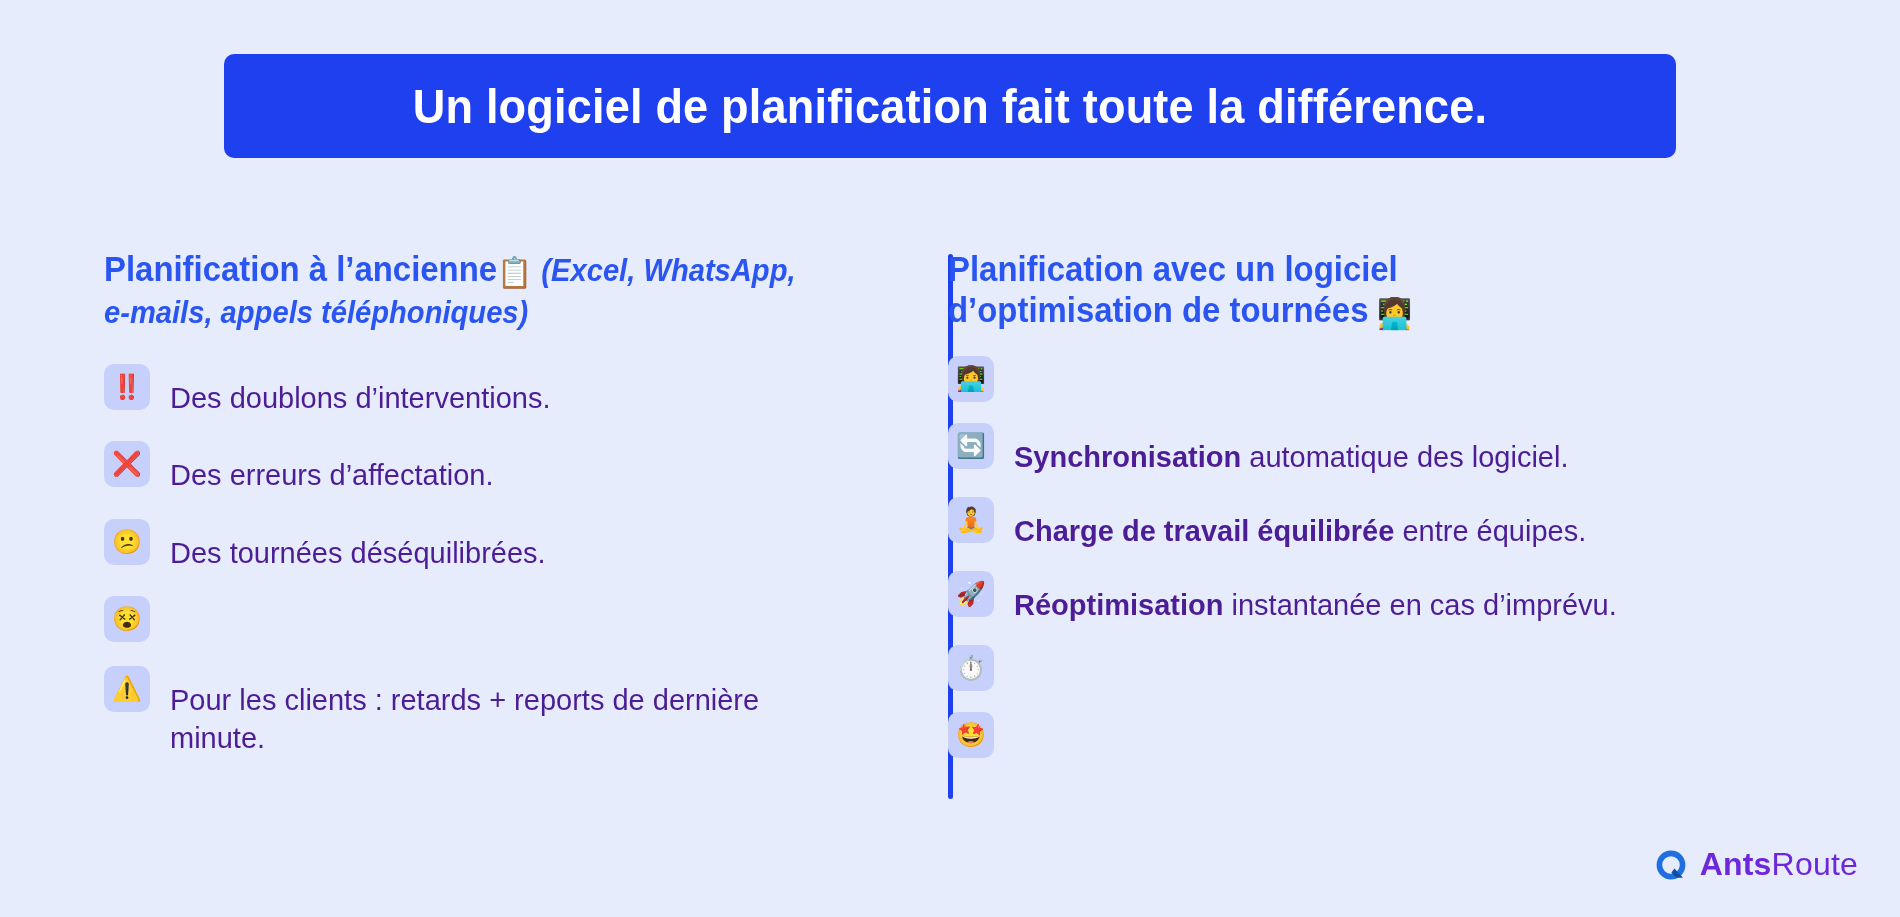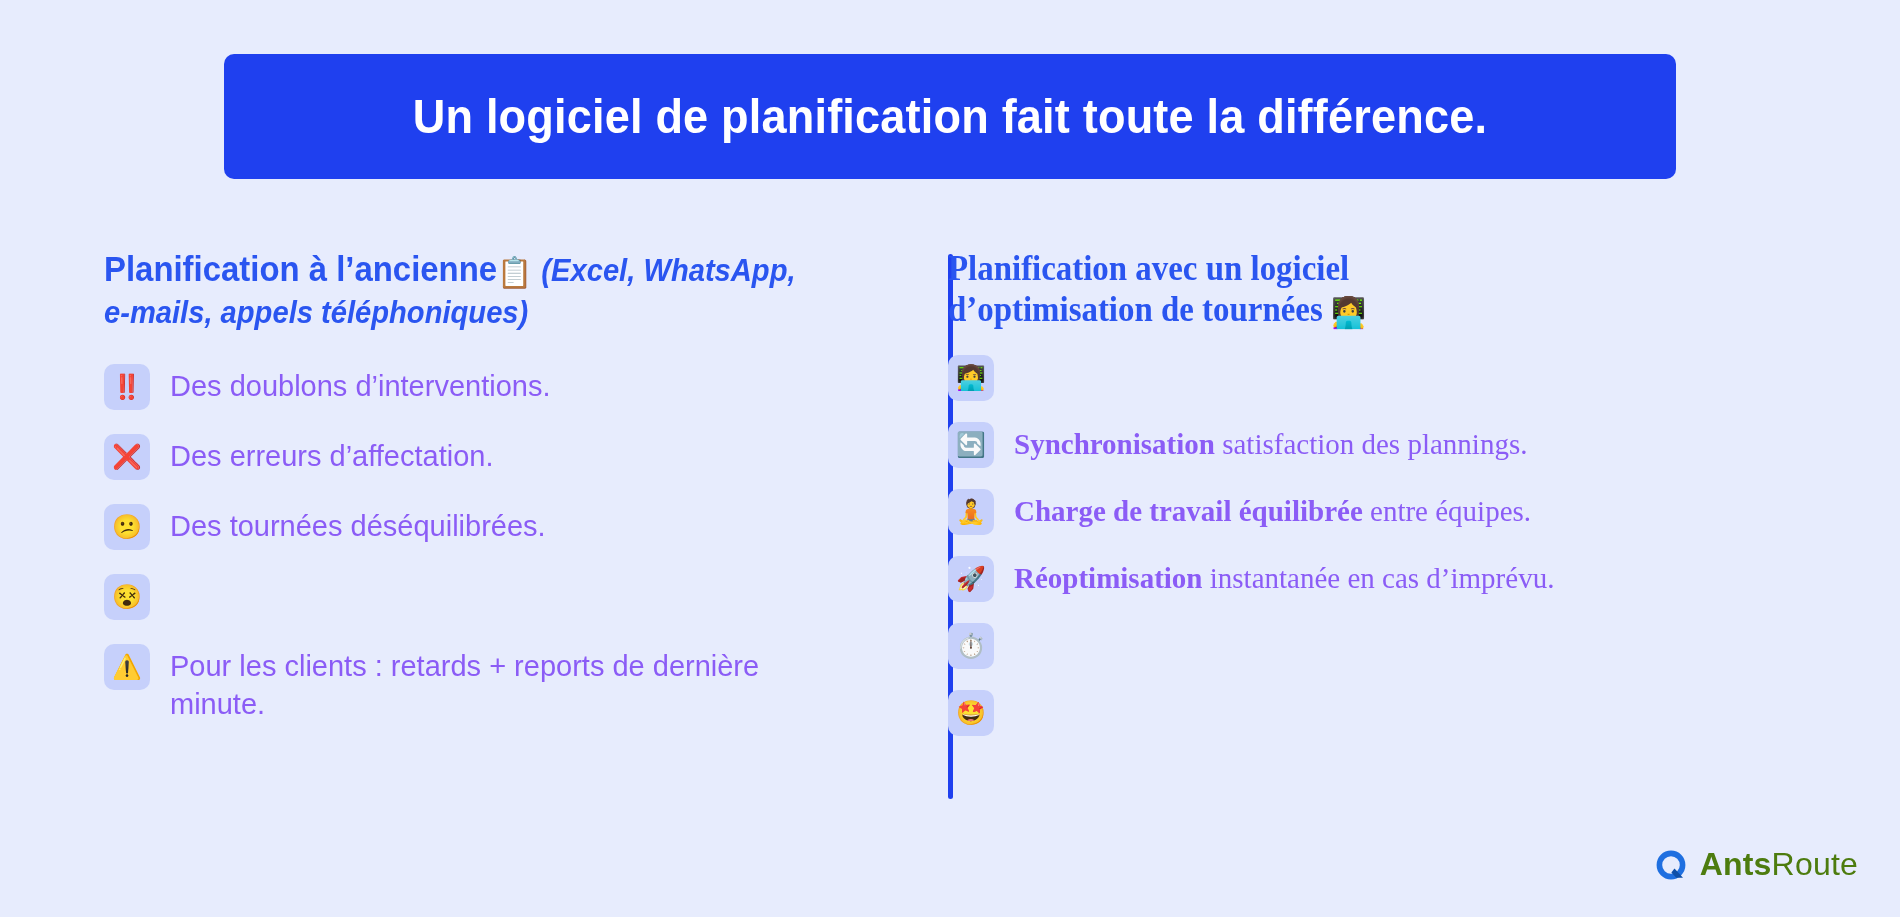--- a/index.html
+++ b/index.html
@@ -18,21 +18,21 @@
     height: 917px;
     background: #e7ecfd;
   }
 
   
   .header-banner {
     position: absolute;
     left: 224px;
     top: 54px;
     width: 1452px;
-    height: 125px;
+    height: 104px;
     background: #1f40ef;
     border-radius: 10px;
     display: flex;
     align-items: center;
     justify-content: center;
   }
   .header-title {
     color: #ffffff;
     font-size: 49px;
     font-weight: bold;
@@ -47,21 +47,21 @@
   .columns {
     position: absolute;
     left: 0;
     top: 248px;
     width: 1900px;
     display: flex;
     justify-content: space-between;
   }
 
   .col-left  { width: 880px; padding-left: 104px; padding-right: 20px; }
-  .col-right { width: 1020px; padding-left: 68px; padding-right: 40px; font-family: Liberation Serif, serif; }
+  .col-right { width: 1020px; padding-left: 68px; padding-right: 40px; }
 
   
   .divider {
     position: absolute;
     left: 948px;
     top: 254px;
     width: 5px;
     height: 545px;
     background: #1f40ef;
     border-radius: 3px;
@@ -108,46 +108,47 @@
     display: flex;
     align-items: center;
     justify-content: center;
     font-size: 24px;
     line-height: 1;
     margin-right: 20px;
     margin-top: 2px;
   }
 
   .item-text {
-    color: #8b5cf6;
+    color: #4c1d95;
     font-size: 29px;
     line-height: 1.32;
     padding-top: 5px;
     max-width: 730px;
+    margin-top: 12px;
   }
   .item-text-right { max-width: 790px; }
   .item-text b { font-weight: bold; }
 
   
   .logo {
     position: absolute;
     right: 42px;
     bottom: 34px;
     display: flex;
     align-items: center;
     gap: 12px;
   }
   .logo-mark {
     width: 34px;
     height: 34px;
     display: block;
   }
   .logo-text {
     font-size: 32px;
-    color: #4d7c0f;
+    color: #6d28d9;
     letter-spacing: 0.2px;
     white-space: nowrap;
   }
   .logo-text .bold { font-weight: bold; }
   .logo-text .light { font-weight: normal; }
 </style>
 </head>
 <body>
 
 <div class="poster">
@@ -191,21 +192,21 @@
       <div class="col-heading heading-right">
         <span>Planification avec un logiciel</span><br>
         <span>d’optimisation de tournées</span> <span class="emoji">👩‍💻</span>
       </div>
       <ul class="item-list" id="right-list">
           <li class="item item-right">
             <span class="badge">👩‍💻</span>
           </li>
           <li class="item item-right">
             <span class="badge">🔄</span>
-            <span class="item-text item-text-right"><b>Synchronisation</b><span> satisfaction des plannings.</span></span>
+            <span class="item-text item-text-right"><b>Synchronisation</b><span> automatique des logiciel.</span></span>
           </li>
           <li class="item item-right">
             <span class="badge">🧘</span>
             <span class="item-text item-text-right"><b>Charge de travail équilibrée</b><span> entre équipes.</span></span>
           </li>
           <li class="item item-right">
             <span class="badge">🚀</span>
             <span class="item-text item-text-right"><b>Réoptimisation</b><span> instantanée en cas d’imprévu.</span></span>
           </li>
           <li class="item item-right">

